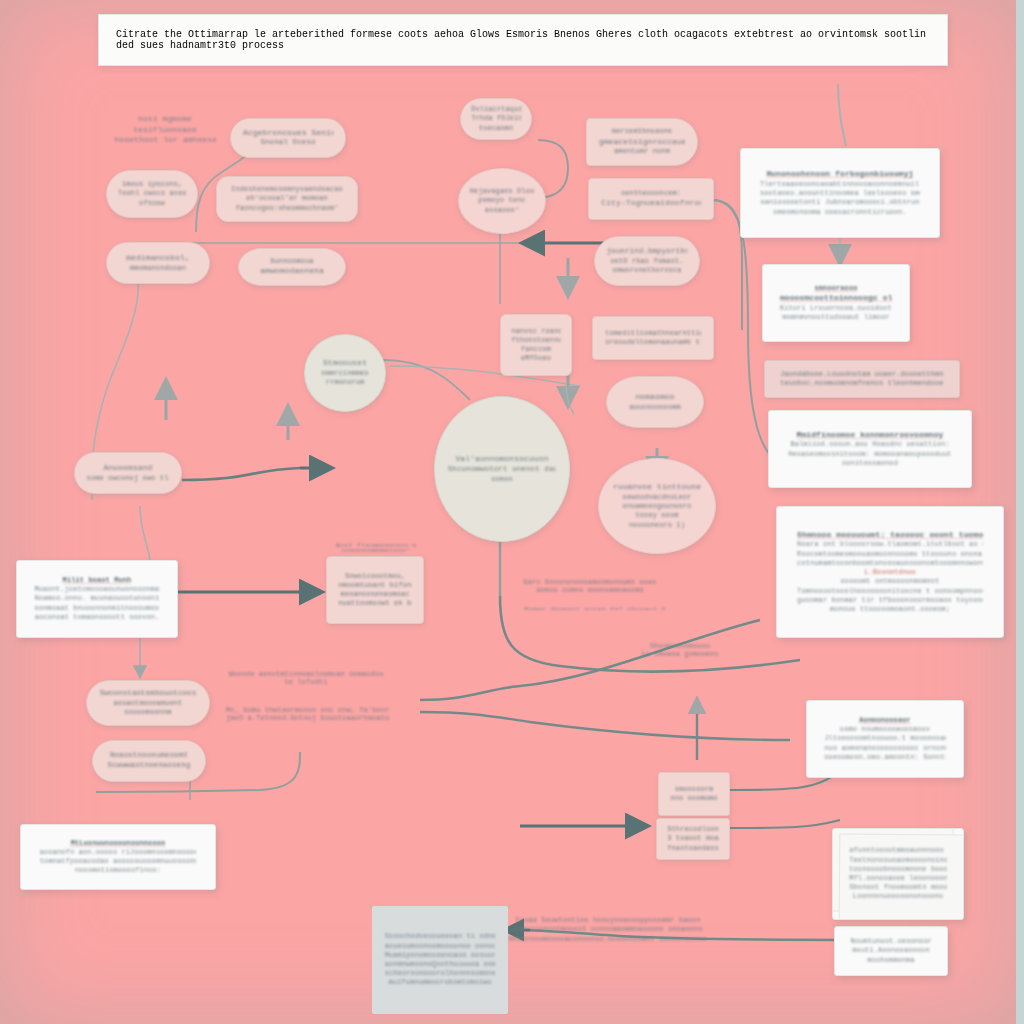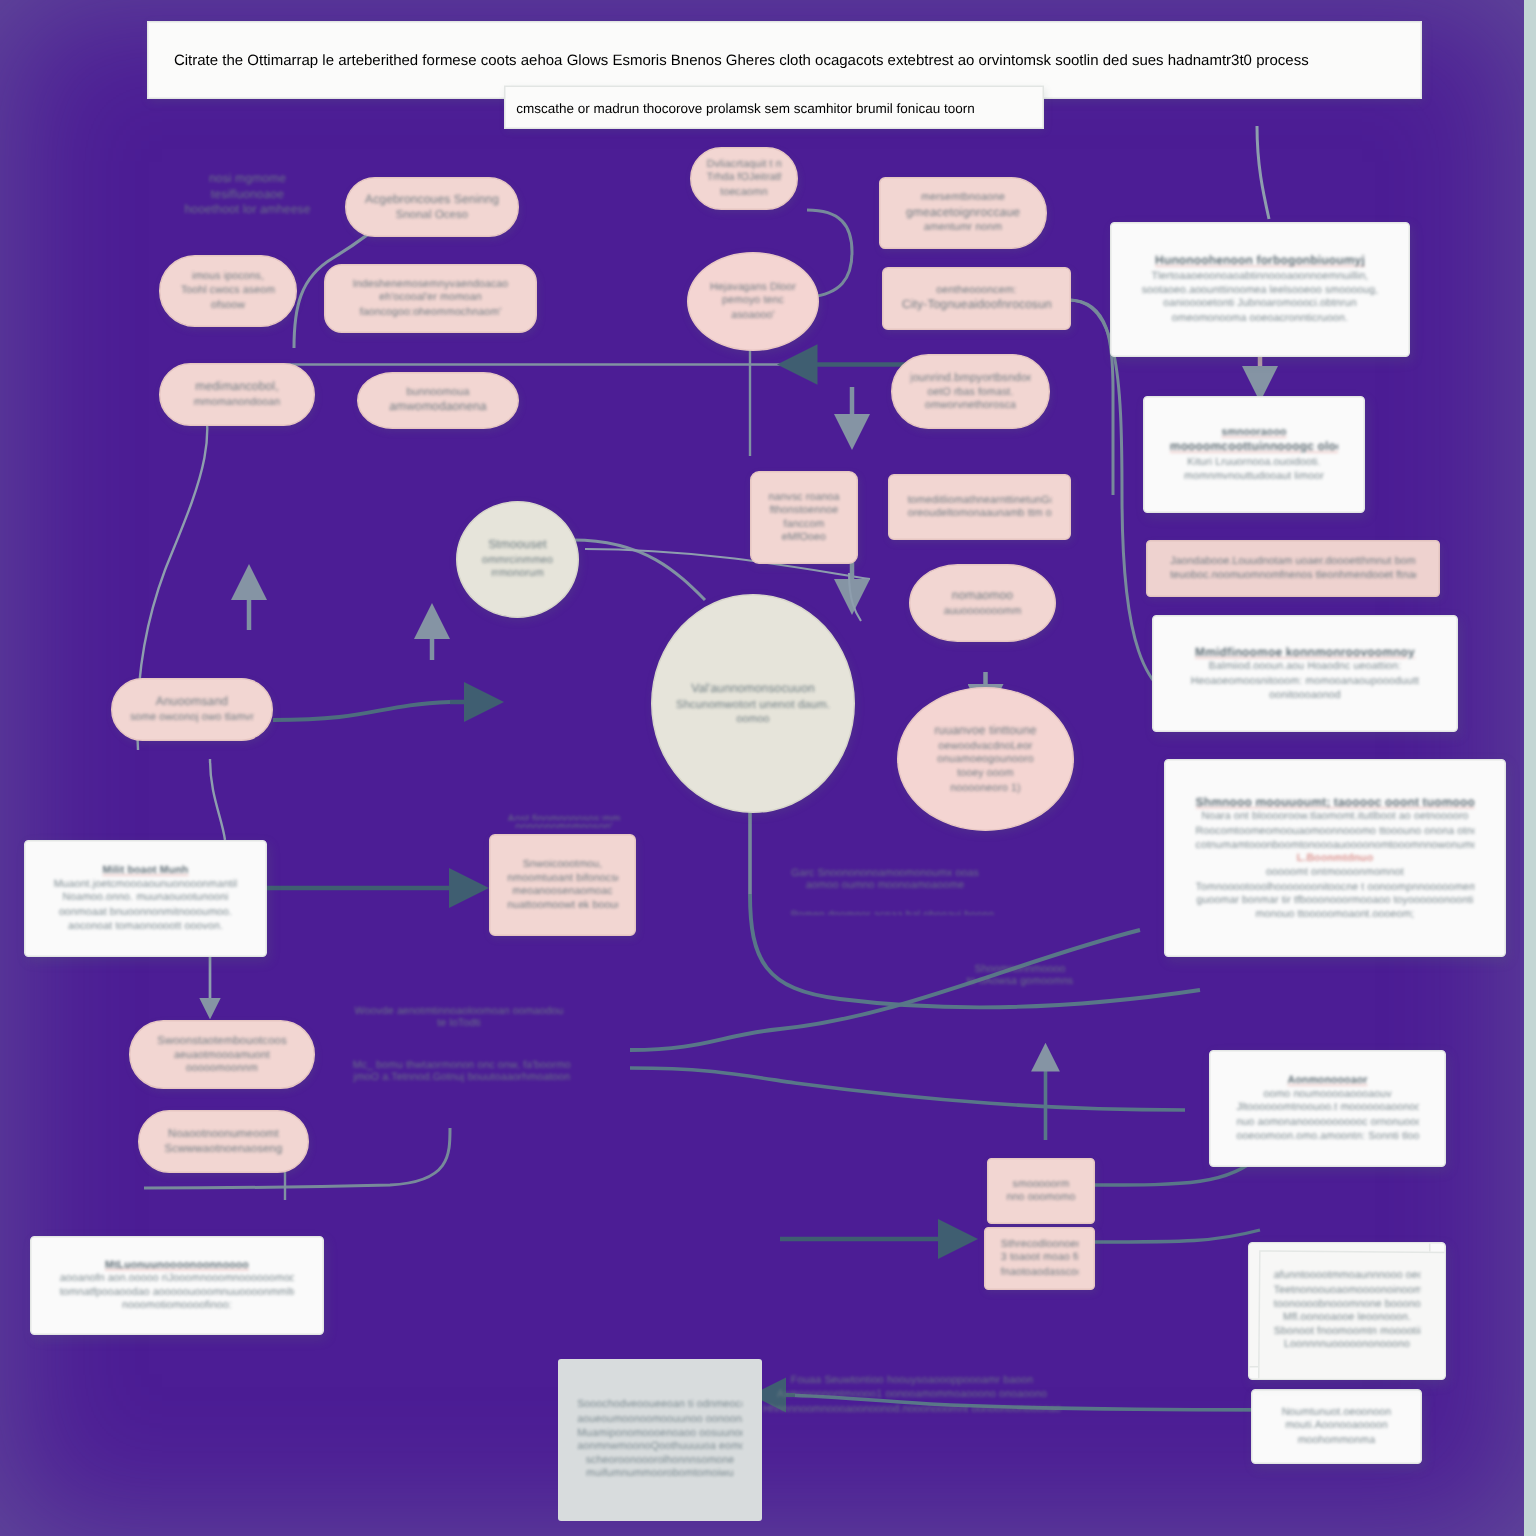--- a/index.html
+++ b/index.html
@@ -6,24 +6,25 @@
   html,body{margin:0;padding:0;}
   body{
     width:1024px;height:1024px;
     background:#c3d6d4;
     font-family:"Liberation Sans", sans-serif;
     overflow:hidden;
   }
   #stage{
     position:relative;
     width:1016px;height:1024px;
-    background:#4c1d95;
+    background:#fca5a5;
     
     box-shadow:inset 0 0 90px rgba(140,165,162,.35);
     filter:blur(0.35px);
+    font-family:Liberation Mono, monospace;
   }
   #edges{position:absolute;left:0;top:0;width:1024px;height:1024px;}
 
   
   .node{
     position:absolute;
     box-sizing:border-box;
     display:flex;flex-direction:column;
     align-items:center;justify-content:center;
     text-align:center;
@@ -201,23 +202,20 @@
       <path d="M568,372 L568,404" stroke="#8aa7a5" stroke-width="3" marker-end="url(#ahl)"></path>
       <path d="M657,448 L657,474" stroke="#8aa7a5" stroke-width="3" marker-end="url(#ahl)"></path>
       <path d="M840,232 L840,262" stroke="#c9b0ac" stroke-width="3" marker-end="url(#ahl)"></path>
       <path d="M566,382 C566,400 570,408 574,414" stroke="#9ab5b3" stroke-width="1.4"></path>
     </g>
   </svg>
 
   <div id="banner">
     <span class="ln">Citrate the Ottimarrap le arteberithed formese coots aehoa Glows Esmoris Bnenos Gheres cloth ocagacots extebtrest ao orvintomsk sootlin ded sues hadnamtr3t0 process</span>
   </div>
-  <div id="banner2">
-    <span class="ln">cmscathe or madrun thocorove prolamsk sem scamhitor brumil fonicau toorn</span>
-  </div>
 
   <div class="node bare" style="left:102px;top:104px;width:126px;height:52px;">
     <span class="ln t8">nosi mgmome</span>
     <span class="ln t8">tesifluonoaoe</span>
     <span class="ln t8">hooethoot lor amheese</span>
   </div>
 
   <div class="node pink soft" style="left:230px;top:118px;width:116px;height:40px;">
     <span class="ln t8">Acgebroncoues Seninng</span>
     <span class="ln t75">Snonal Oceso</span>

